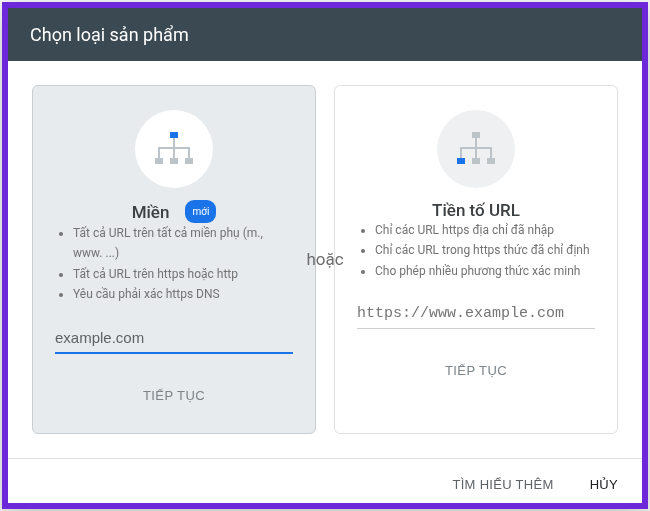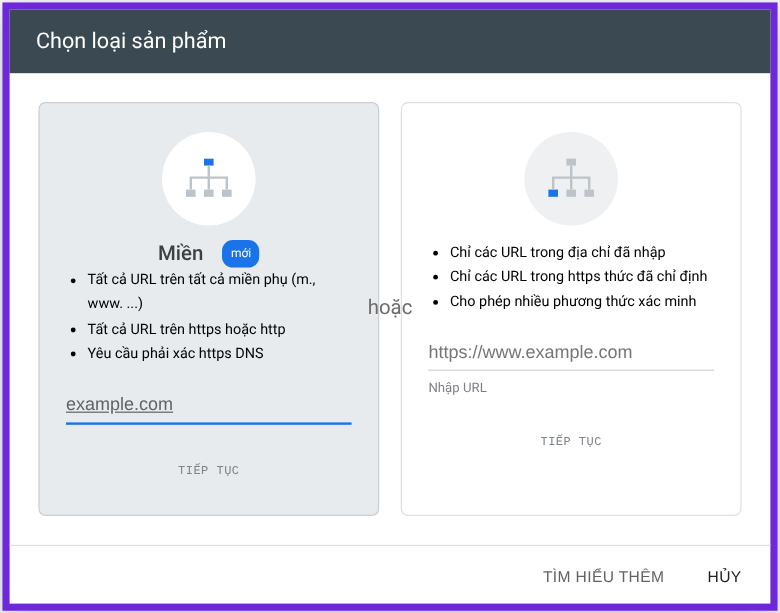--- a/index.html
+++ b/index.html
@@ -59,48 +59,47 @@
     }
     .badge {
       background: #1a73e8; color: #fff;
       font-size: 10px; font-weight: 400;
       padding: 6px 7px; border-radius: 9px;
     }
     .bullets {
       list-style: disc;
       padding-left: 20px;
       align-self: stretch;
-      font-size: 12px; color: #000000;
+      font-size: 12px; color: #737373;
       line-height: 1.7;
       margin-bottom: 8px;
     }
     .input-box {
       align-self: stretch;
       padding: 0 2px 0 2px;
       margin-top: 10px;
     }
     .url-input {
       width: 100%;
       border: none; outline: none; background: transparent;
       font-size: 15px;
       padding: 6px 0 6px 0;
       color: #5f6368;
     }
-    .card.active .url-input { border-bottom: 2px solid #1a73e8; text-decoration: underline; }
-    .card:not(.active) .url-input { border-bottom: 1px solid #cfcfcf; color: #b0b0b0; }
+    .card.active .url-input { border-bottom: 2px solid #1a73e8; }
+    .card:not(.active) .url-input { border-bottom: 1px solid #cfcfcf; color: #b0b0b0; font-family: Liberation Mono, monospace; }
     .helper {
       font-size: 11px; color: #7a7f85; margin-top: 8px;
     }
     .continue-btn {
       margin-top: 26px;
       border: none; background: transparent;
-      font-size: 10px; font-weight: 500; letter-spacing: 0.4px;
+      font-size: 13px; font-weight: 500; letter-spacing: 0.4px;
       color: #7c8389; cursor: pointer;
       padding: 8px 12px;
-      font-family: Liberation Mono, monospace;
     }
     .footer {
       border-top: 1px solid #e0e0e0;
       padding: 10px 20px;
       display: flex; justify-content: flex-end; gap: 28px;
       align-items: center;
     }
     .footer-btn {
       border: none; background: transparent;
       font-size: 13px; font-weight: 500; letter-spacing: 0.3px;
@@ -151,28 +150,30 @@
     <div class="card">
       <div class="icon-circle" style="background:#eef0f1">
         <svg width="42" height="34" viewBox="0 0 42 34">
           <rect x="17" y="0" width="8" height="6" fill="#bcc3c9"></rect>
           <rect x="2" y="26" width="8" height="6" fill="#1a73e8"></rect>
           <rect x="17" y="26" width="8" height="6" fill="#bcc3c9"></rect>
           <rect x="32" y="26" width="8" height="6" fill="#bcc3c9"></rect>
           <path d="M21 6 V16 M6 26 V16 H36 V26 M21 16 V26" stroke="#bcc3c9" stroke-width="2" fill="none"></path>
         </svg>
       </div>
+      <div class="title-row">
+        <span class="card-title">Tiền tố URL</span>
+      </div>
       <ul class="bullets">
-        <li>Chỉ các URL trong địa chỉ đã nhập</li>
+        <li>Chỉ các URL https địa chỉ đã nhập</li>
         <li>Chỉ các URL trong https thức đã chỉ định</li>
         <li>Cho phép nhiều phương thức xác minh</li>
       </ul>
       <div class="input-box">
         <input class="url-input" type="text" placeholder="https://www.example.com" style="">
-        <div class="helper">Nhập URL</div>
       </div>
       <button class="continue-btn">TIẾP TỤC</button>
     </div>
 
   </div>
 
   <div class="footer">
     <button class="footer-btn learn">TÌM HIỂU THÊM</button>
     <button class="footer-btn cancel">HỦY</button>
   </div>

